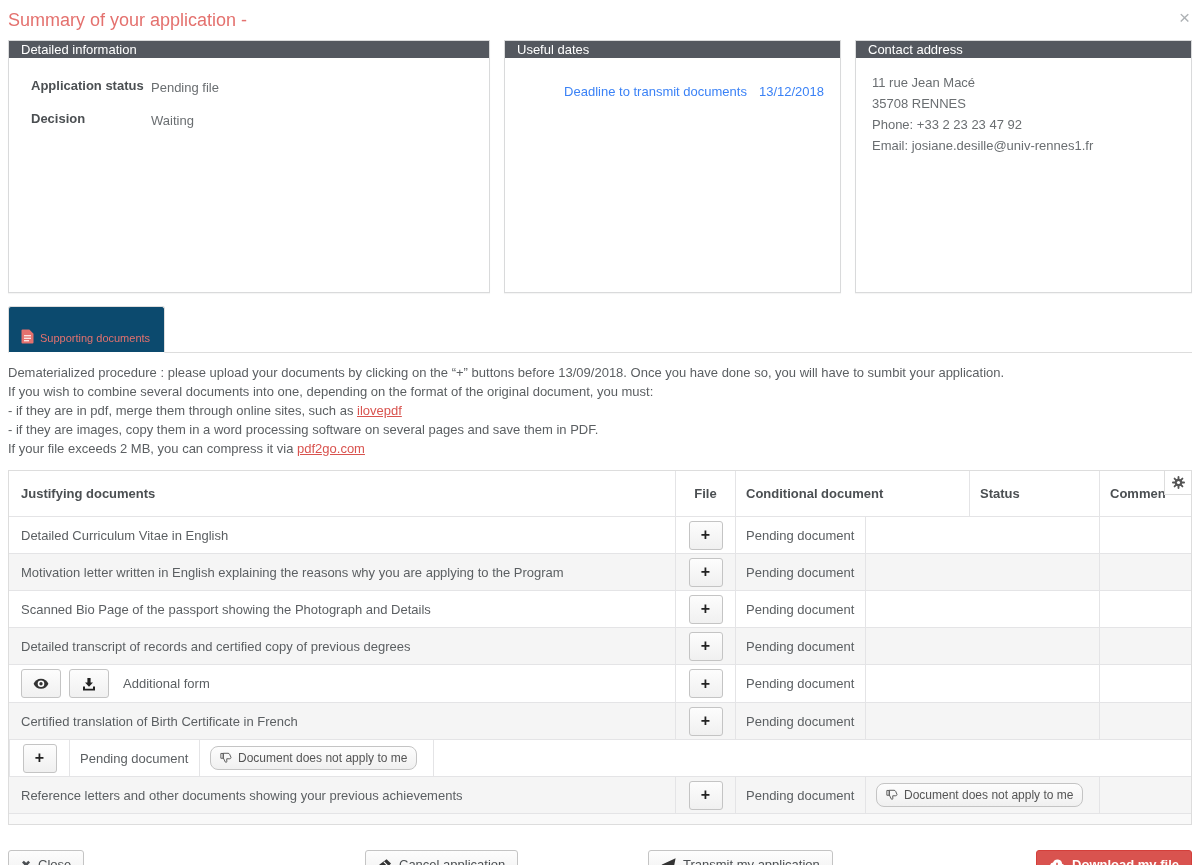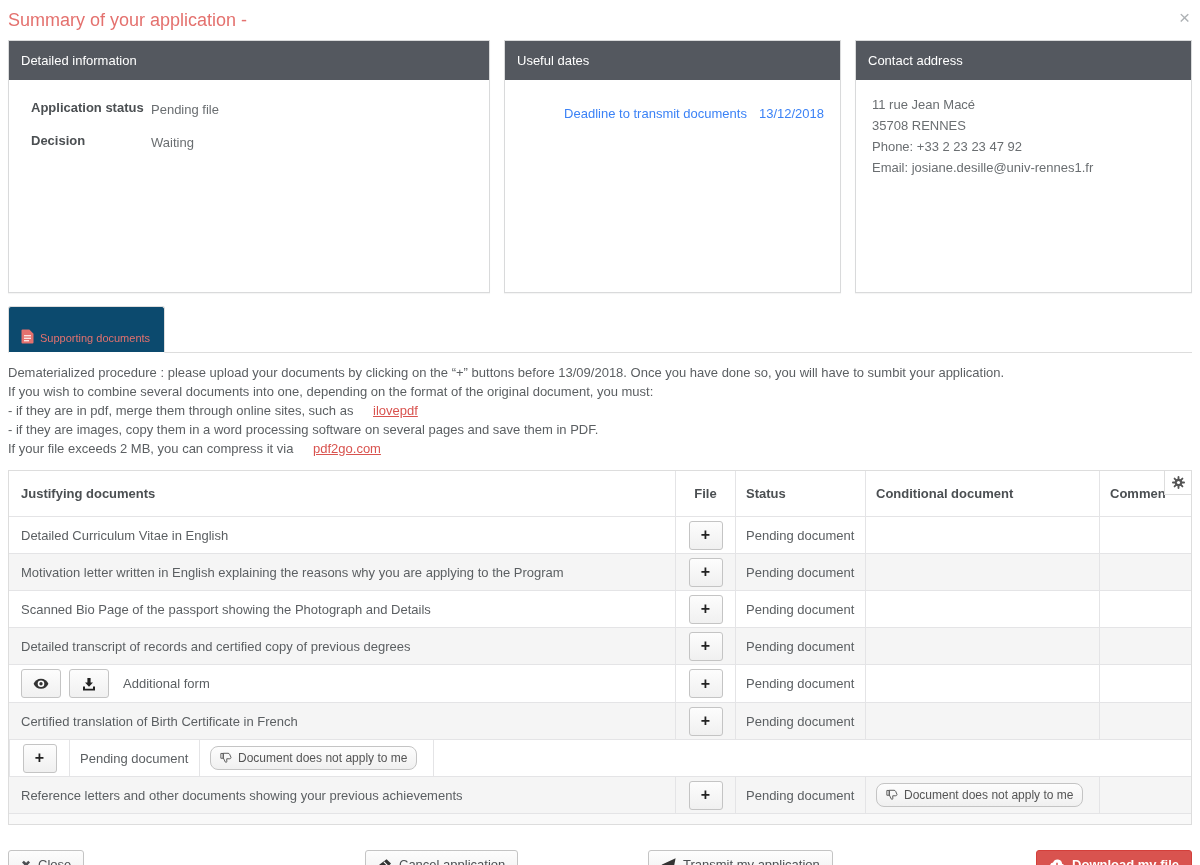--- a/index.html
+++ b/index.html
@@ -15,40 +15,40 @@
   .modal-head { position:relative; height:26px; margin-bottom:6px; }
   .modal-title { color:#e4716e; font-size:18px; font-weight:400; padding-top:2px; }
   .modal-close { position:absolute; top:0; right:2px; color:#aeb2b5; font-size:19px; line-height:19px; cursor:pointer; }
 
   
   .panels { display:flex; gap:14px; }
   .panel { border:1px solid #d9dadb; background:#fff; height:253px; box-shadow:0 1px 1px rgba(0,0,0,.04); }
   .panel-1 { width:482px; }
   .panel-2 { width:337px; }
   .panel-3 { width:337px; }
-  .panel-head { background:#54585f; color:#fff; font-size:13px; padding:12px 12px; }
+  .panel-head { background:#54585f; color:#fff; font-size:13px; padding:1px 12px; }
   .info-body { padding:20px 16px 0 22px; }
   .info-row { display:flex; margin-bottom:14px; }
   .info-label { width:120px; flex:none; font-weight:700; color:#4b4f52; }
   .info-value { flex:1; color:#6a6e71; line-height:19px; }
   .dates-body { padding:26px 16px 0 18px; }
   .deadline { color:#3b82f6;text-align:right; }
   .deadline .dl-date { margin-left:12px; }
   .contact-body { padding:14px 16px; color:#6a6e71; line-height:21px; }
 
   
   .tab-bar { margin-top:13px; border-bottom:1px solid #ddd; padding-left:0; }
   .tab { display:inline-block; background:#0c4a6e; border:1px solid #ddd; border-bottom:1px solid #fff;
          border-radius:3px 3px 0 0; padding:22px 14px 8px 12px; margin-bottom:-1px;
          color:#e4716e; font-size:11px; cursor:pointer; }
   .tab .tab-ic { margin-right:6px; vertical-align:-2px; }
 
   
   .instructions { padding:10px 0 6px 0; line-height:19px; color:#5b5f62; }
-  .instructions a { color:#d9534f; text-decoration:underline; cursor:pointer;margin-left:16px; }
+  .instructions a { color:#d9534f; text-decoration:underline; cursor:pointer; }
 
   
   .doc-table { border:1px solid #ddd; margin-top:6px; }
   .t-head { position:relative; display:flex; align-items:center; height:45px; background:#fff; font-weight:700; color:#4b4f52; }
   .t-row  { display:flex; align-items:center; min-height:37px; border-top:1px solid #e4e4e6; }
   .t-row.alt { background:#f5f5f5; }
   .cell { padding:4px 10px; }
   .col-doc  { flex:1; padding-left:12px; }
   .col-file { width:60px; flex:none; border-left:1px solid #e4e4e6; display:flex; justify-content:center; align-self:stretch; align-items:center; }
   .col-status { width:130px; flex:none; border-left:1px solid #e4e4e6; align-self:stretch; display:flex; align-items:center; }
@@ -143,22 +143,22 @@
     <div><span>- if they are in pdf, merge them through online sites, such as </span><a>ilovepdf</a></div>
     <div>- if they are images, copy them in a word processing software on several pages and save them in PDF.</div>
     <div><span>If your file exceeds 2 MB, you can compress it via </span><a>pdf2go.com</a></div>
   </div>
 
   <div class="doc-table">
 
     <div class="t-head">
       <div class="cell col-doc">Justifying documents</div>
       <div class="cell col-file">File</div>
+      <div class="cell col-cond">Conditional document</div>
       <div class="cell col-status">Status</div>
-      <div class="cell col-cond">Conditional document</div>
       <div class="cell col-comment">Commen</div>
       <div class="gear-btn">
         <span>
           <svg width="13" height="13" viewBox="0 0 14 14">
             <g fill="#555">
               <rect x="6" y="0" width="2" height="14" rx="1"></rect>
               <rect x="6" y="0" width="2" height="14" rx="1" transform="rotate(45 7 7)"></rect>
               <rect x="6" y="0" width="2" height="14" rx="1" transform="rotate(90 7 7)"></rect>
               <rect x="6" y="0" width="2" height="14" rx="1" transform="rotate(135 7 7)"></rect>
               <circle cx="7" cy="7" r="4"></circle>

